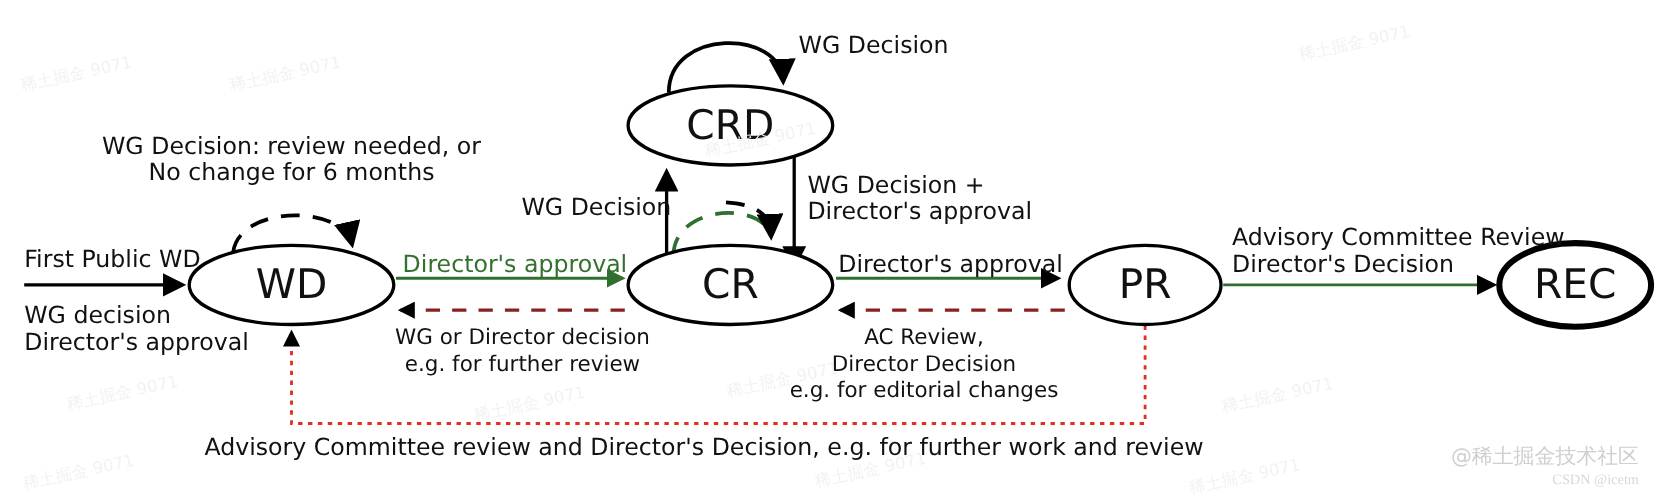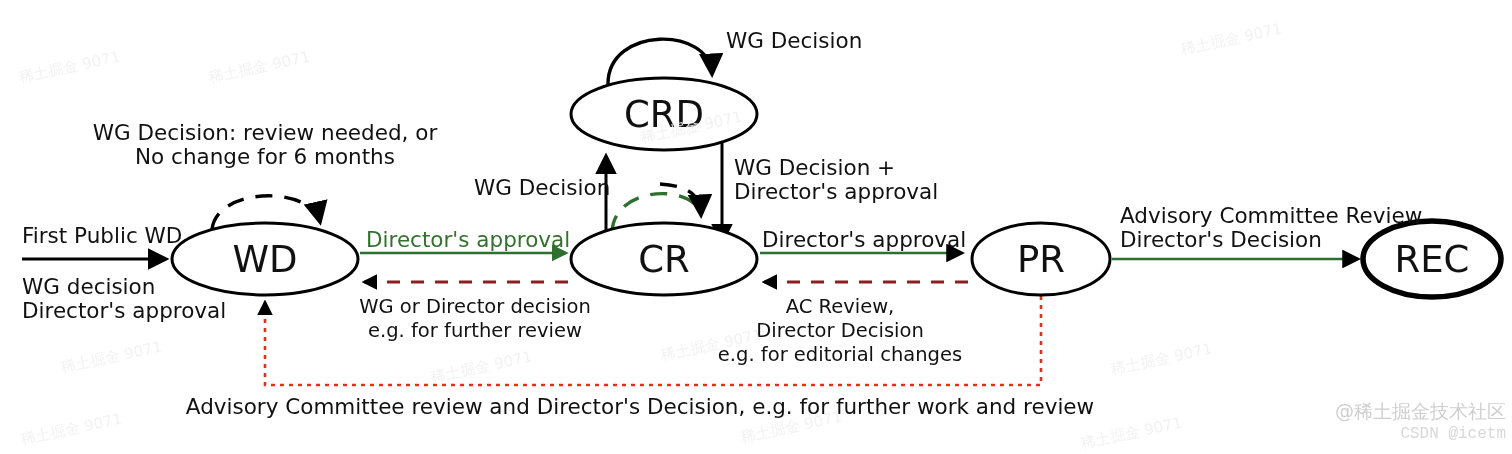--- a/index.html
+++ b/index.html
@@ -92,35 +92,35 @@
     color: #f2f2f2;
     font-size: 15px;
     font-family: "DejaVu Sans", "Liberation Sans", sans-serif;
     transform: rotate(-12deg);
     white-space: nowrap;
     user-select: none;
     pointer-events: none;
   }
   #attribution {
     position: absolute;
-    right: 6px;
+    right: 22px;
     bottom: 10px;
     text-align: right;
     line-height: 1.25;
     user-select: none;
   }
   #attribution .att-main {
     color: #cfcfcf;
     font-size: 19px;
     font-family: "DejaVu Sans", "Liberation Sans", sans-serif;
   }
   #attribution .att-sub {
     color: #d8d8d8;
-    font-size: 16px;
-    font-family: Liberation Mono, monospace;
+    font-size: 13px;
+    font-family: Liberation Serif, serif;
   }
 </style>
 </head>
 <body>
 
 <div id="diagram-root">
 
   <div class="watermark" style="left:18px;  top:58px;">稀土掘金 9071</div>
   <div class="watermark" style="left:208px; top:58px;">稀土掘金 9071</div>
   <div class="watermark" style="left:640px; top:118px;">稀土掘金 9071</div>

